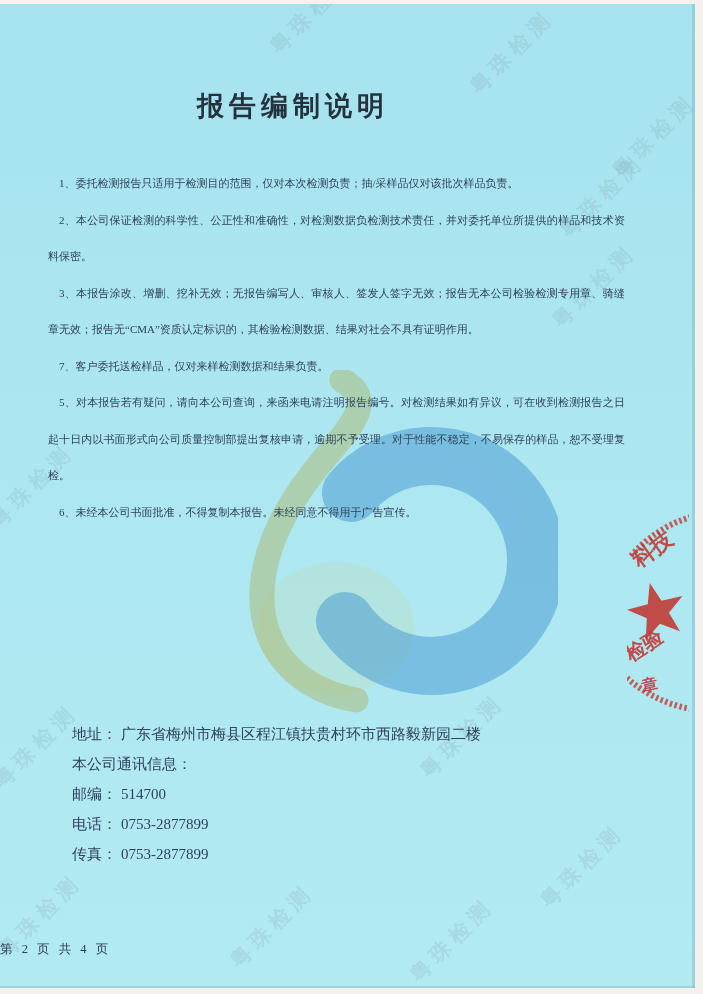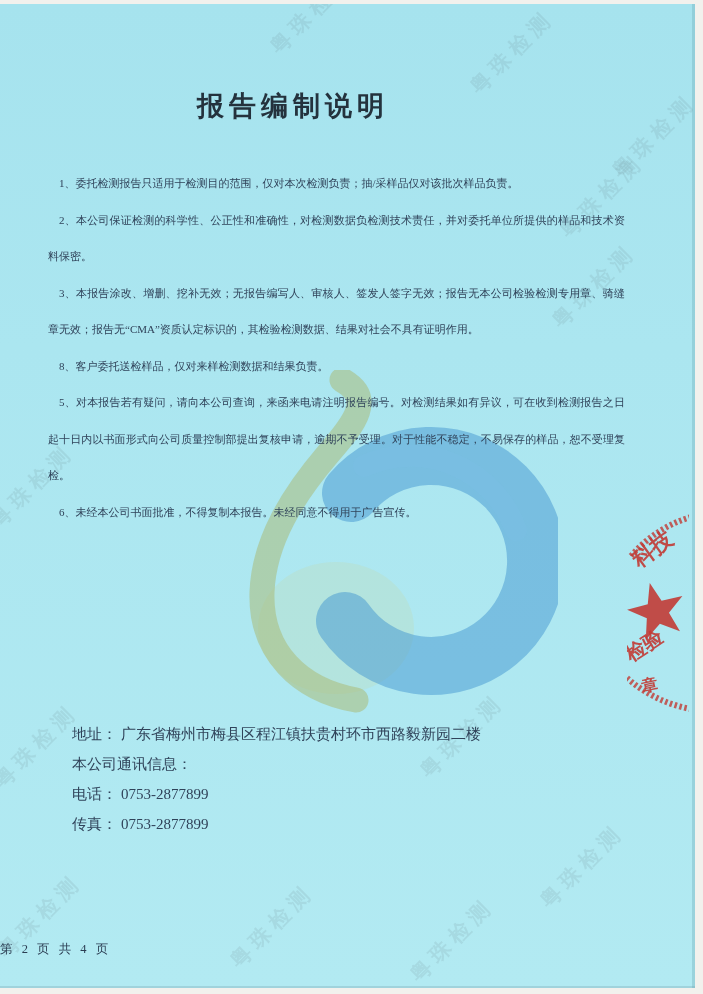--- a/index.html
+++ b/index.html
@@ -101,30 +101,33 @@
 
     <path d="M140,96 A112,112 0 0 1 292,160" fill="none" stroke="#7cc0e4" stroke-width="22" stroke-linecap="round" opacity="0.35"></path>
   </svg>
 
   <div class="title">报告编制说明</div>
 
   <div class="notices">
     <p>1、委托检测报告只适用于检测目的范围，仅对本次检测负责；抽/采样品仅对该批次样品负责。</p>
     <p>2、本公司保证检测的科学性、公正性和准确性，对检测数据负检测技术责任，并对委托单位所提供的样品和技术资料保密。</p>
     <p>3、本报告涂改、增删、挖补无效；无报告编写人、审核人、签发人签字无效；报告无本公司检验检测专用章、骑缝章无效；报告无“CMA”资质认定标识的，其检验检测数据、结果对社会不具有证明作用。</p>
-    <p>8、客户委托送检样品，仅对来样检测数据和结果负责。</p>
+    <p>7、客户委托送检样品，仅对来样检测数据和结果负责。</p>
     <p>5、对本报告若有疑问，请向本公司查询，来函来电请注明报告编号。对检测结果如有异议，可在收到检测报告之日起十日内以书面形式向公司质量控制部提出复核申请，逾期不予受理。对于性能不稳定，不易保存的样品，恕不受理复检。</p>
     <p>6、未经本公司书面批准，不得复制本报告。未经同意不得用于广告宣传。</p>
   </div>
 
   <div class="contact">
     <div>
       <span class="label">地址：</span><span>广东省梅州市梅县区程江镇扶贵村环市西路毅新园二楼</span>
     </div>
     <div>本公司通讯信息：</div>
+    <div>
+      <span class="label">邮编：</span><span>514700</span>
+    </div>
     <div>
       <span class="label">电话：</span><span>0753-2877899</span>
     </div>
     <div>
       <span class="label">传真：</span><span>0753-2877899</span>
     </div>
   </div>
 
   <div class="footer">第 2 页 共 4 页</div>
 

